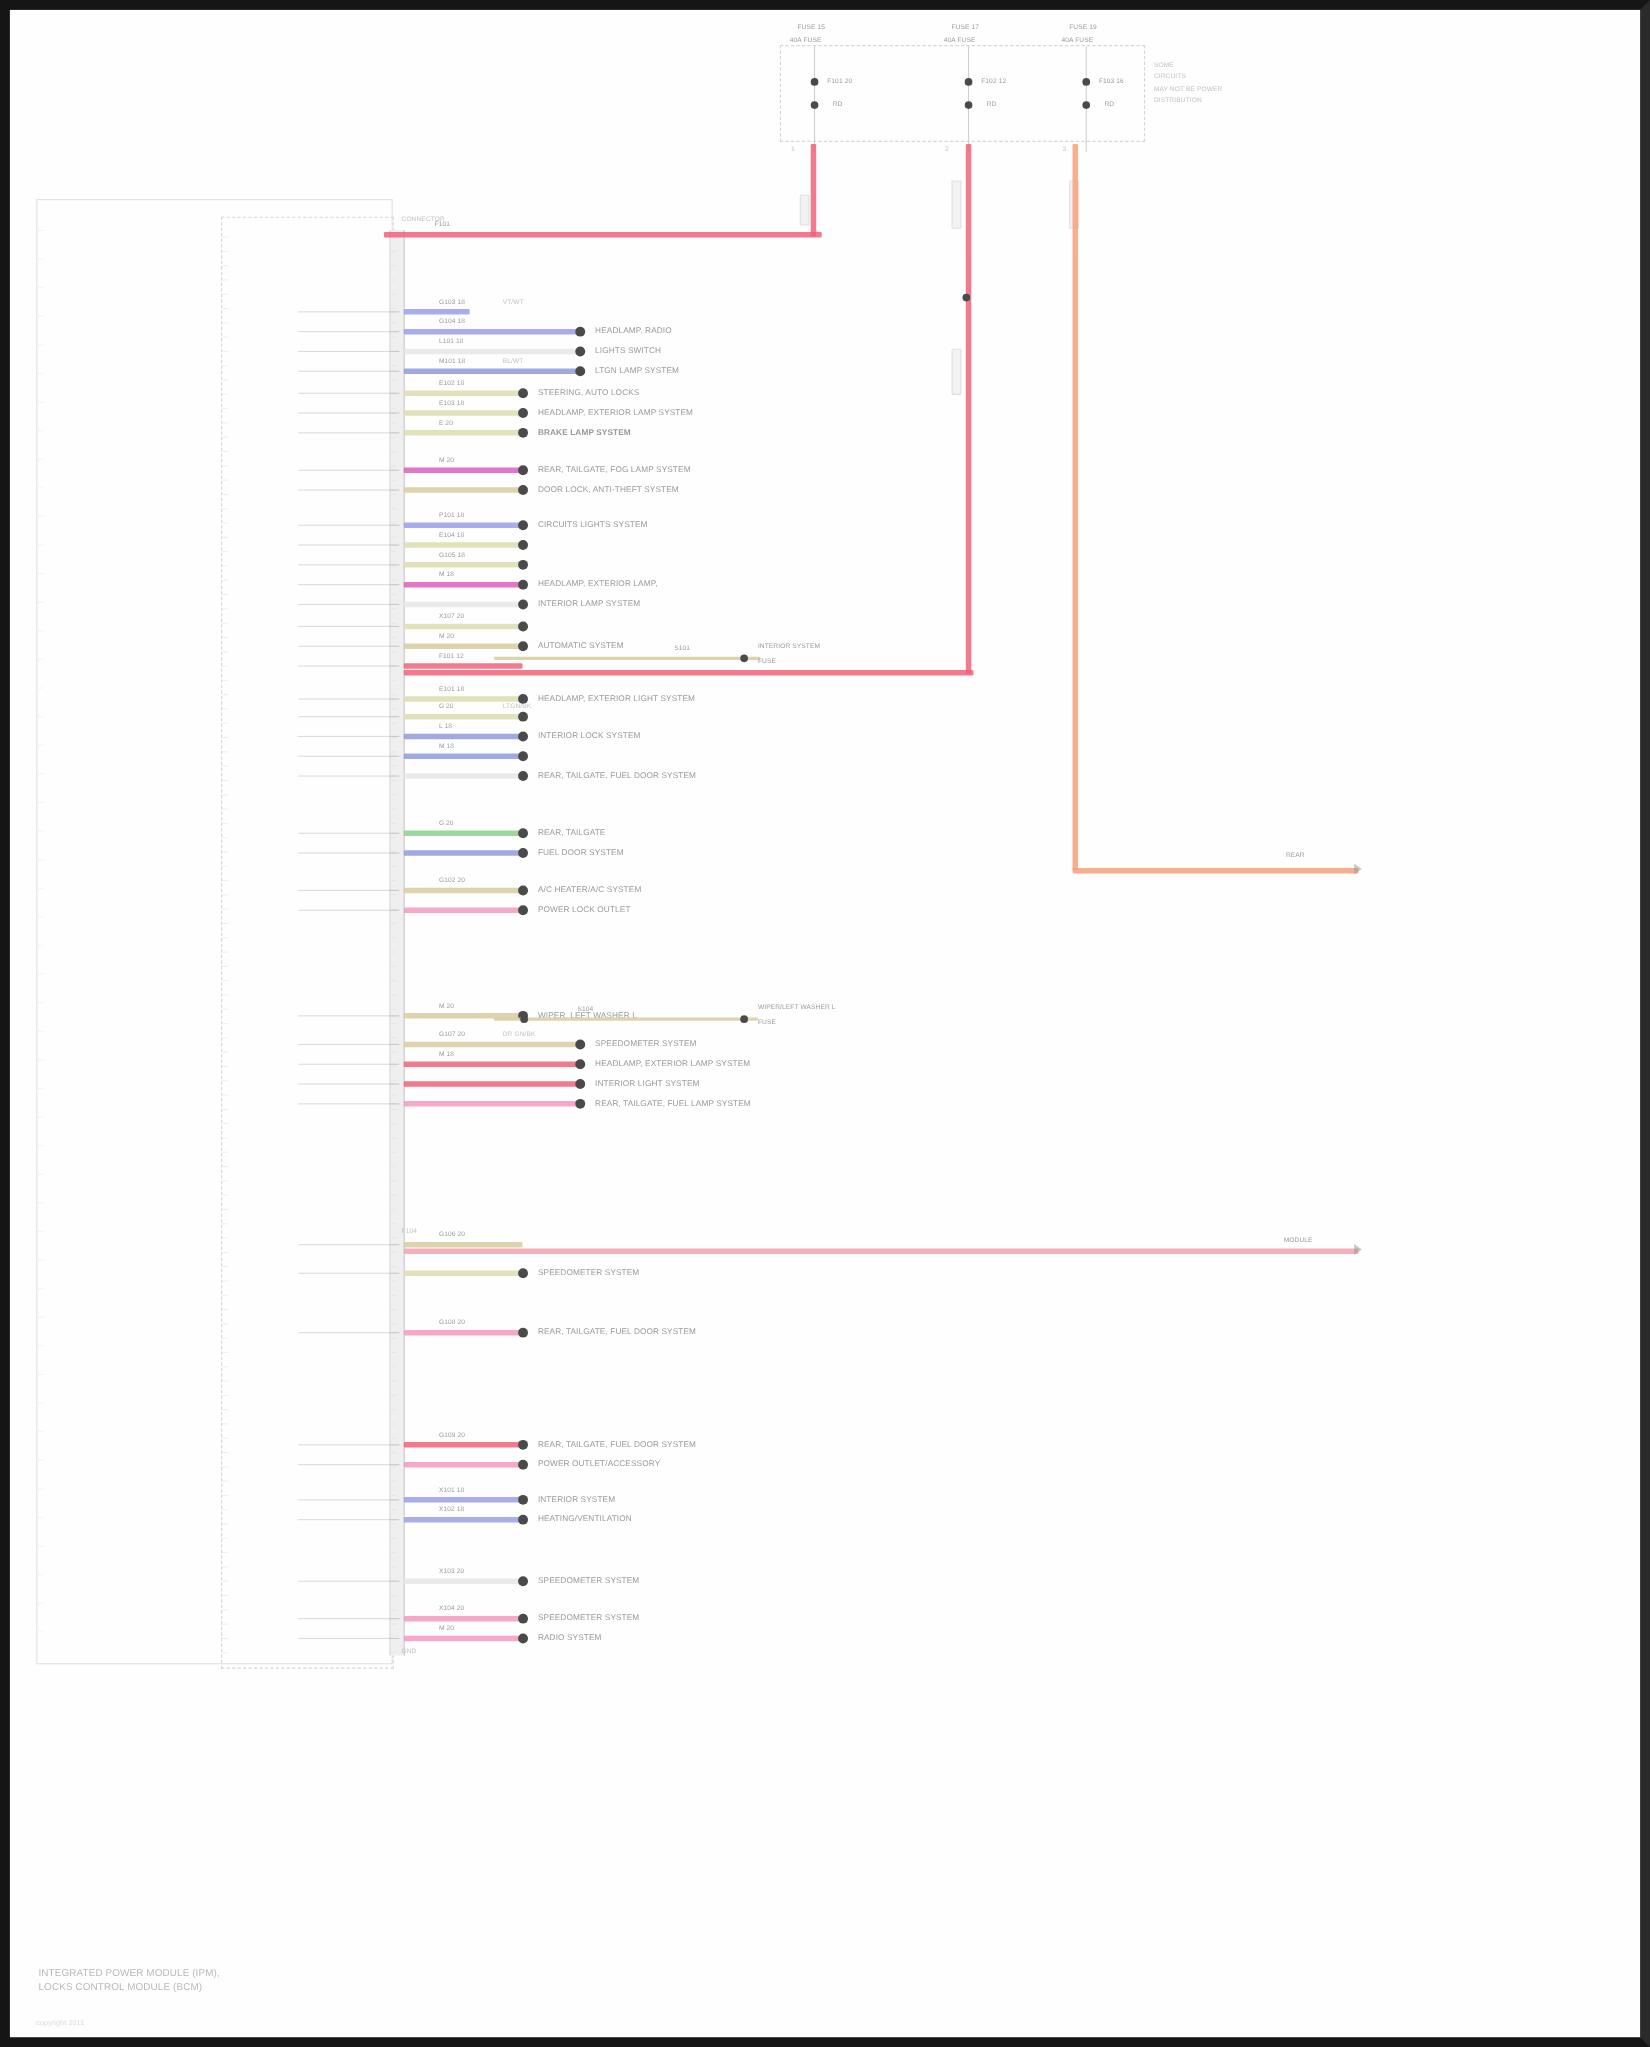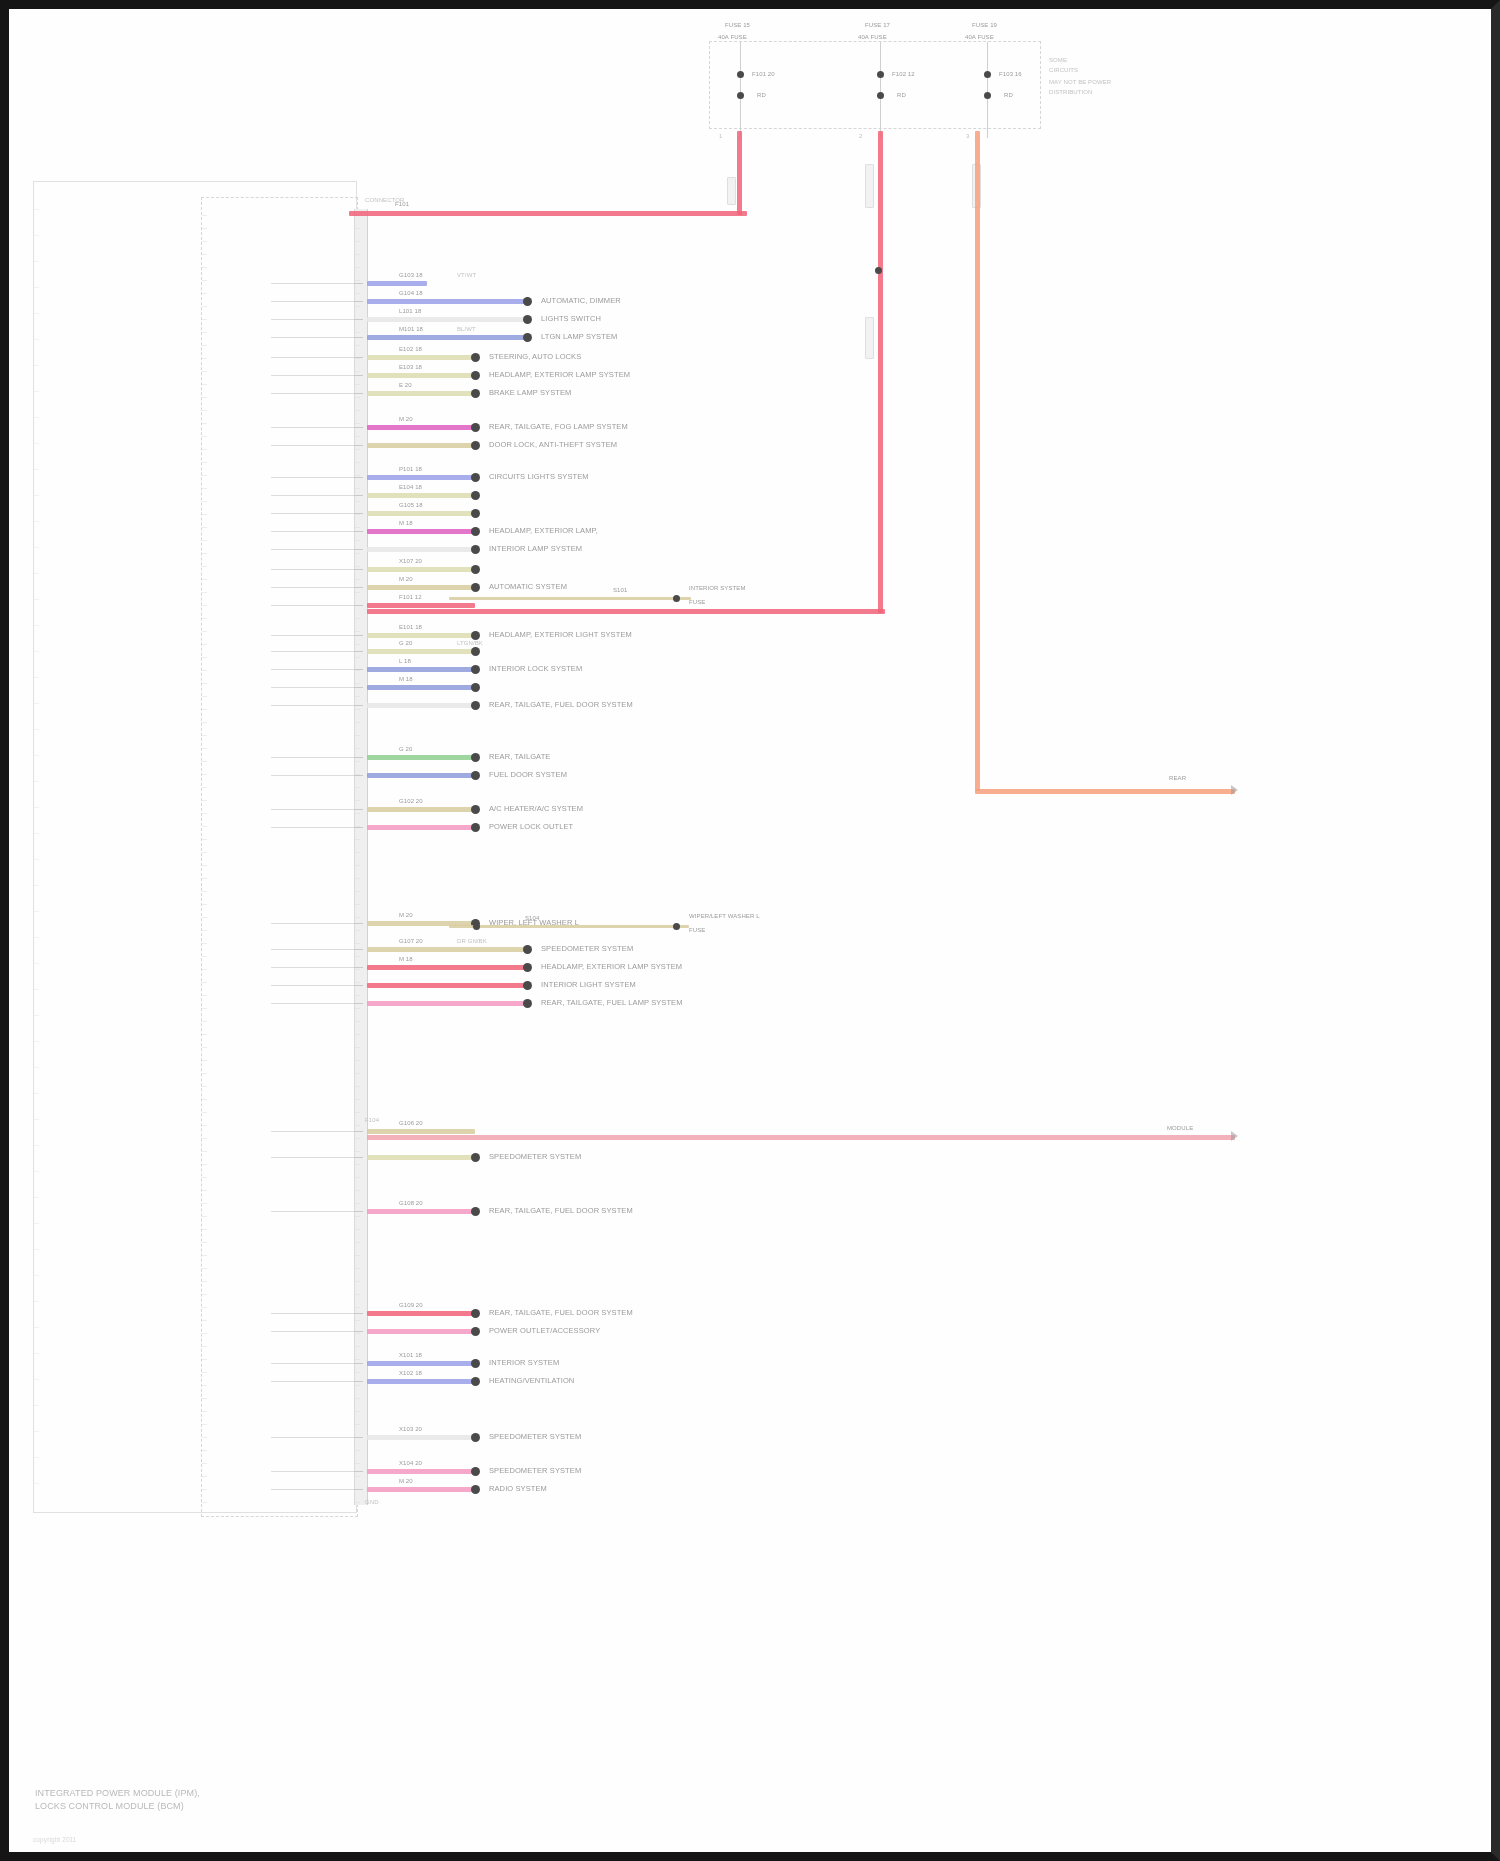--- a/index.html
+++ b/index.html
@@ -438,21 +438,21 @@
         <div class="wire" style="left: 358px; top: 272px; width: 60px; background: rgb(154, 160, 232);"></div>
         <div class="lbl tiny" style="left: 390px; top: 263px;">G103 18</div>
         <div class="lbl tiny faint" style="left: 448px; top: 263px;">VT/WT</div>
       </div>
       <div class="abs" style="left: 0px; top: 0px;">
         <div class="pinline" style="left: 262px; top: 292px; width: 88px;"></div>
         <div class="pinstub" style="left: 345px; top: 292px;"></div>
         <div class="wire" style="left: 358px; top: 290px; width: 160px; background: rgb(154, 160, 232);"></div>
         <div class="lbl tiny" style="left: 390px; top: 281px;">G104 18</div>
         <div class="dot" style="left: 514px; top: 288px;"></div>
-        <div class="lbl" style="left: 532px; top: 287px;">AUTOMATIC, DIMMER</div>
+        <div class="lbl" style="left: 532px; top: 287px;">HEADLAMP, RADIO</div>
       </div>
       <div class="abs" style="left: 0px; top: 0px;">
         <div class="pinline" style="left: 262px; top: 310px; width: 88px;"></div>
         <div class="pinstub" style="left: 345px; top: 310px;"></div>
         <div class="wire" style="left: 358px; top: 308px; width: 160px; background: rgb(231, 231, 231);"></div>
         <div class="lbl tiny" style="left: 390px; top: 299px;">L101 18</div>
         <div class="dot" style="left: 514px; top: 306px;"></div>
         <div class="lbl" style="left: 532px; top: 305px;">LIGHTS SWITCH</div>
       </div>
       <div class="abs" style="left: 0px; top: 0px;">
@@ -479,21 +479,21 @@
         <div class="lbl tiny" style="left: 390px; top: 355px;">E103 18</div>
         <div class="dot" style="left: 462px; top: 362px;"></div>
         <div class="lbl" style="left: 480px; top: 361px;">HEADLAMP, EXTERIOR LAMP SYSTEM</div>
       </div>
       <div class="abs" style="left: 0px; top: 0px;">
         <div class="pinline" style="left: 262px; top: 384px; width: 88px;"></div>
         <div class="pinstub" style="left: 345px; top: 384px;"></div>
         <div class="wire" style="left: 358px; top: 382px; width: 108px; background: rgb(221, 221, 176);"></div>
         <div class="lbl tiny" style="left: 390px; top: 373px;">E 20</div>
         <div class="dot" style="left: 462px; top: 380px;"></div>
-        <div class="lbl" style="left: 480px; top: 379px;">BRAKE LAMP SYSTEM</div>
+        <div class="lbl" style="left: 480px; top: 379px; font-weight: bold;">BRAKE LAMP SYSTEM</div>
       </div>
       <div class="abs" style="left: 0px; top: 0px;">
         <div class="pinline" style="left: 262px; top: 418px; width: 88px;"></div>
         <div class="pinstub" style="left: 345px; top: 418px;"></div>
         <div class="wire" style="left: 358px; top: 416px; width: 108px; background: rgb(224, 95, 192);"></div>
         <div class="lbl tiny" style="left: 390px; top: 407px;">M 20</div>
         <div class="dot" style="left: 462px; top: 414px;"></div>
         <div class="lbl" style="left: 480px; top: 413px;">REAR, TAILGATE, FOG LAMP SYSTEM</div>
       </div>
       <div class="abs" style="left: 0px; top: 0px;">

